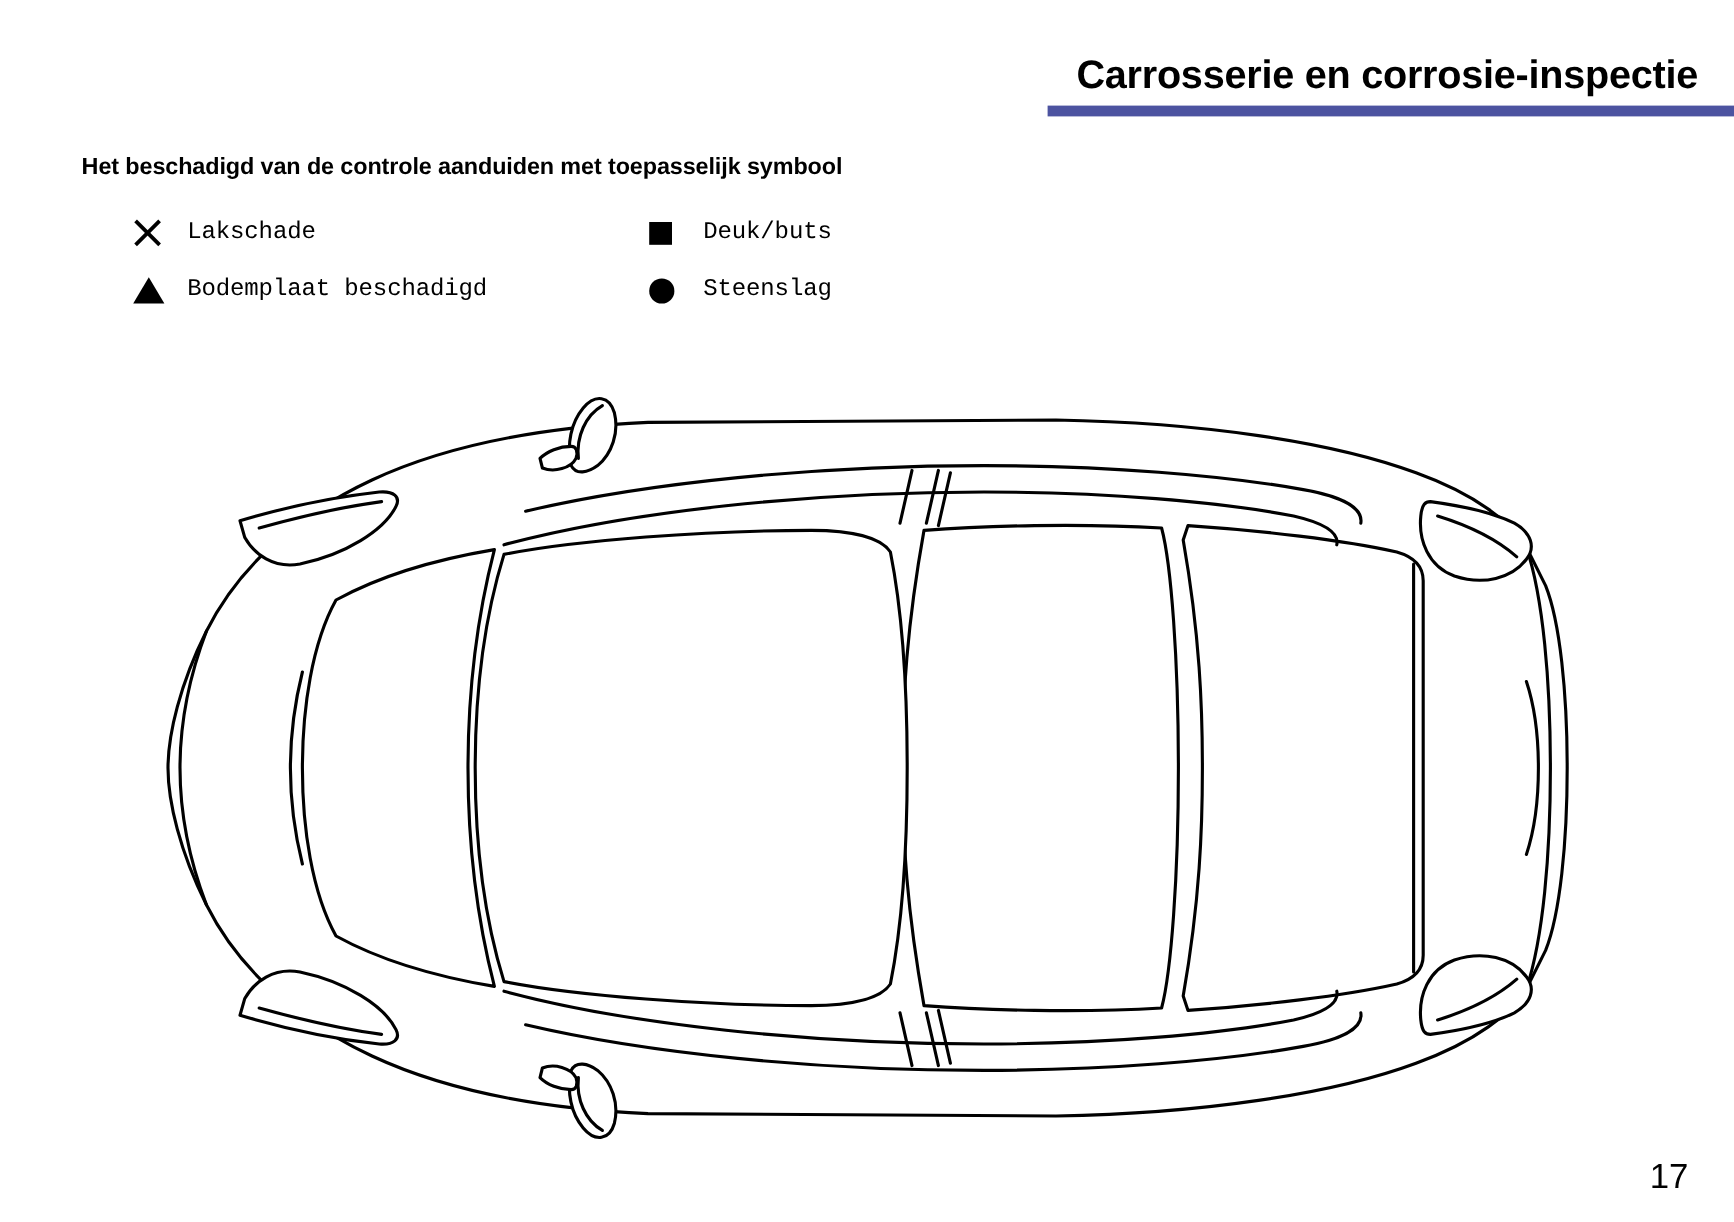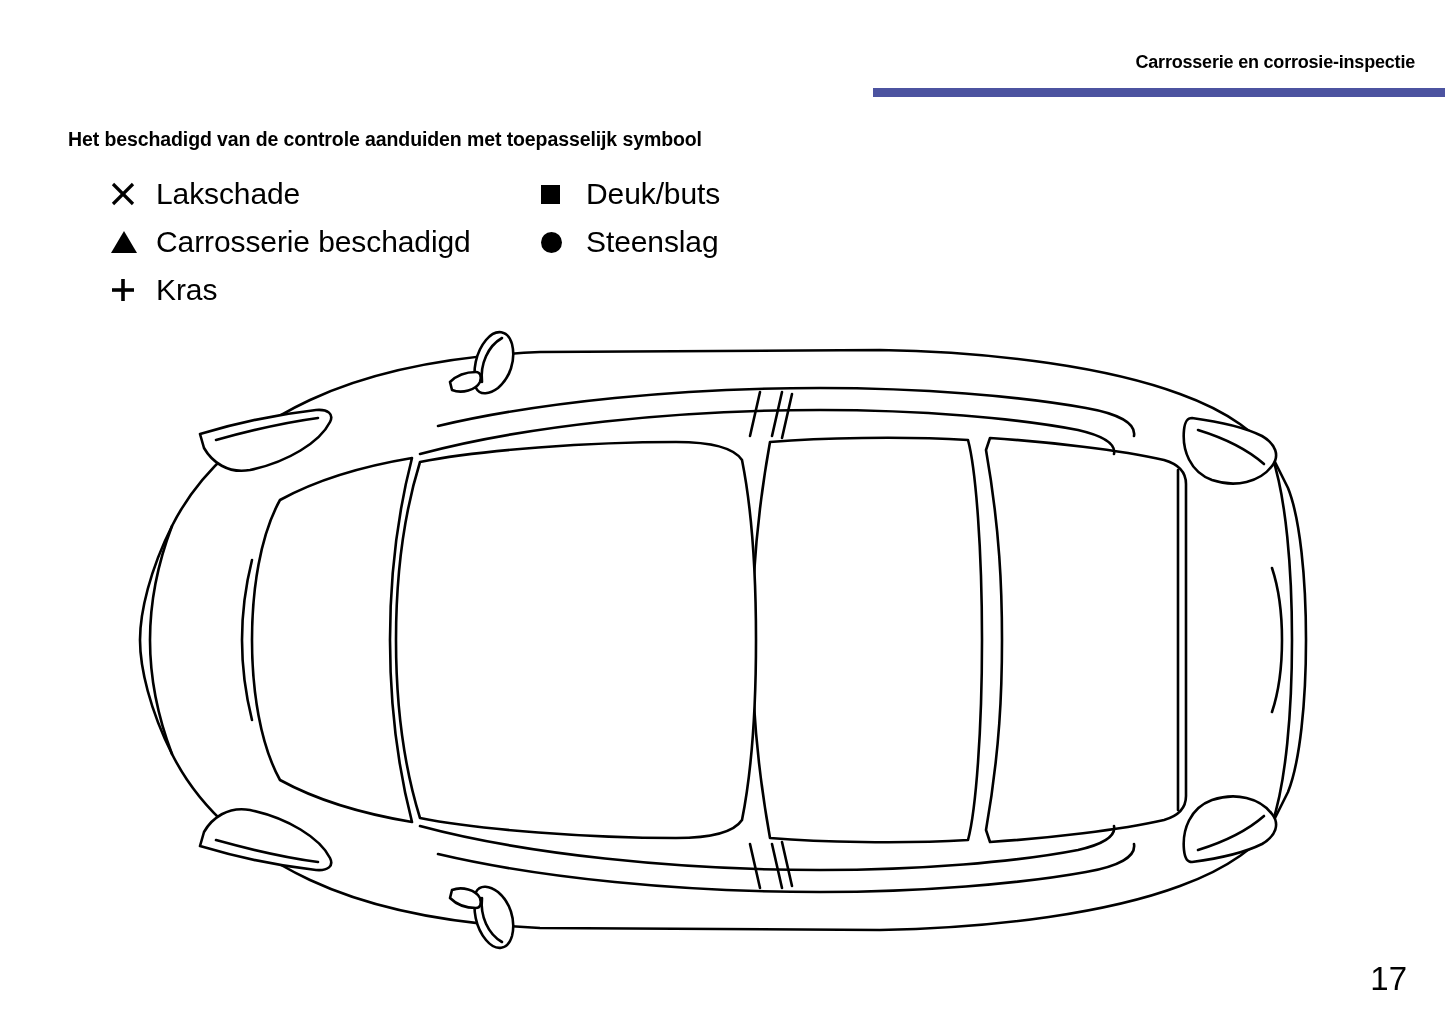--- a/index.html
+++ b/index.html
@@ -19,21 +19,21 @@
 
   
   .page-header {
     position: absolute;
     top: 46px;
     right: 0;
     width: 578px;
     text-align: right;
   }
   .page-header .title {
-    font-size: 18px;
+    font-size: 33px;
     font-weight: bold;
     letter-spacing: -0.2px;
     line-height: 32px;
     padding-right: 30px;
     white-space: nowrap;
   }
   .header-rule {
     position: absolute;
     top: 88px;
     right: 0;
@@ -72,23 +72,24 @@
   .legend-cell.col1 { width: 430px; }
   .legend-cell.col2 { width: 270px; align-items: center; }
   .legend-sym {
     width: 46px;
     min-width: 46px;
     display: flex;
     align-items: center;
     justify-content: flex-start;
   }
   .legend-label {
-    font-size: 30px;
+    font-size: 20px;
     line-height: 26px;
     letter-spacing: -0.1px;
+    font-family: Liberation Mono, monospace;
   }
 
   
   .sym-cross svg, .sym-plus svg { display: block; }
   .sym-square {
     width: 19px;
     height: 19px;
     background: #000;
     margin-left: 1px;
   }
@@ -115,21 +116,21 @@
     width: 1200px;
     height: 620px;
   }
   .car-wrap svg { display: block; width: 100%; height: 100%; }
 
   
   .page-number {
     position: absolute;
     bottom: 20px;
     right: 38px;
-    font-size: 33px;
+    font-size: 29px;
     letter-spacing: 0px;
   }
 </style>
 </head>
 <body>
 
 <div class="page-header">
   <div class="title">Carrosserie en corrosie-inspectie</div>
 </div>
 <div class="header-rule" style="background: rgb(76, 83, 160);"></div>
@@ -154,40 +155,31 @@
         </div>
       <div class="legend-label">Deuk/buts</div>
     </div>
   </div>
 
   <div class="legend-row">
     <div class="legend-cell col1">
       <div class="legend-sym">
           <div class="sym-triangle"></div>
         </div>
-      <div class="legend-label">Carrosserie beschadigd</div>
+      <div class="legend-label">Bodemplaat beschadigd</div>
     </div>
     <div class="legend-cell col2">
       <div class="legend-sym">
           <div class="sym-circle"></div>
         </div>
       <div class="legend-label">Steenslag</div>
     </div>
   </div>
 
   <div class="legend-row">
-    <div class="legend-cell col1">
-      <div class="legend-sym sym-plus">
-        <svg width="26" height="26" viewBox="0 0 26 26">
-          <line x1="13" y1="2" x2="13" y2="24" stroke="#000" stroke-width="3.6"></line>
-          <line x1="2" y1="13" x2="24" y2="13" stroke="#000" stroke-width="3.6"></line>
-        </svg>
-      </div>
-      <div class="legend-label">Kras</div>
-    </div>
     <div class="legend-cell col2">
       <div class="legend-sym"></div>
       <div class="legend-label"></div>
     </div>
   </div>
 
 </div>
 
 <div class="car-wrap">
   <svg viewBox="0 0 1200 620" preserveAspectRatio="xMidYMid meet">

